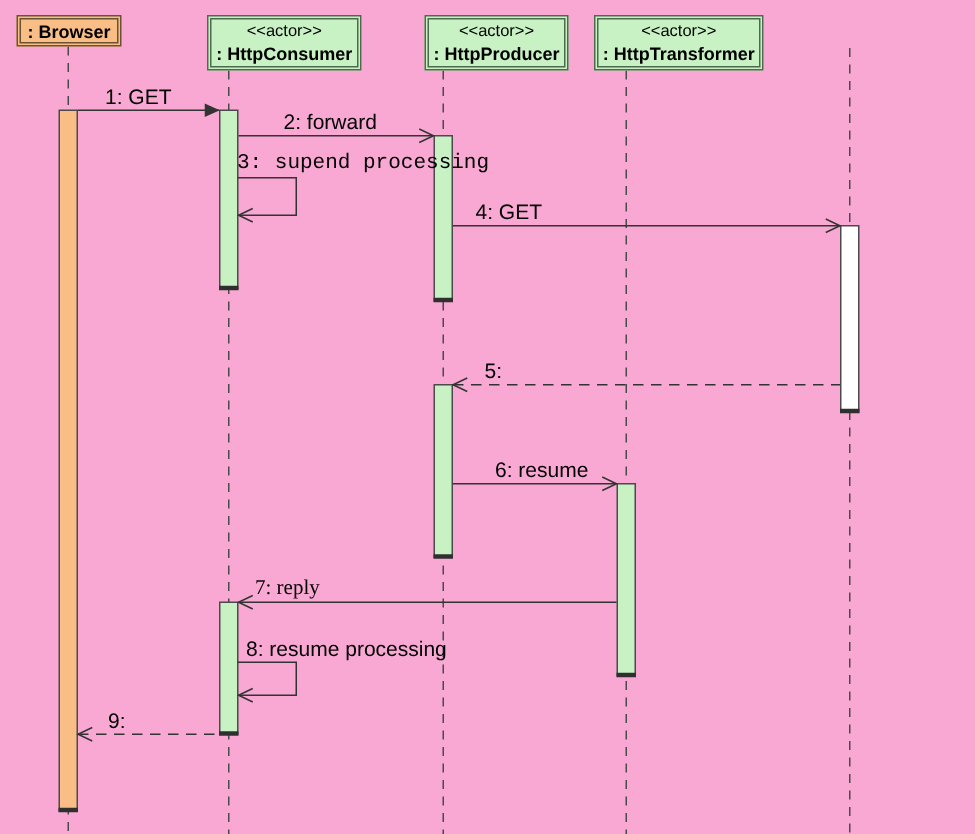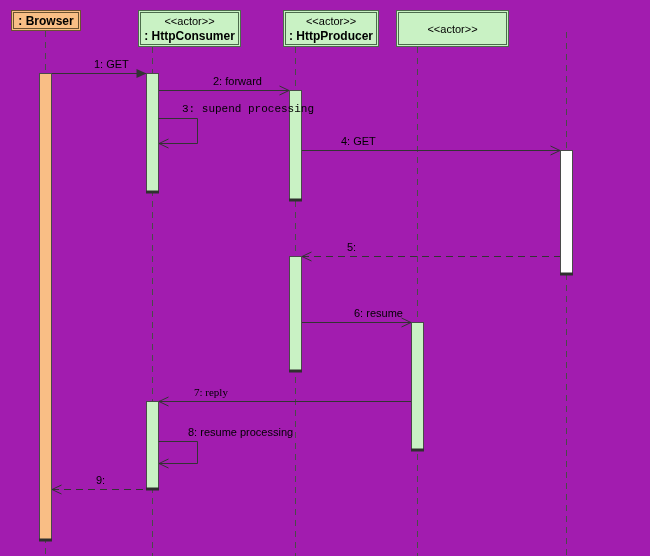--- a/index.html
+++ b/index.html
@@ -1,40 +1,40 @@
 <!DOCTYPE html>
 <html><head>
 <meta charset="utf-8">
 <style>
   html,body{margin:0;padding:0;background:#ffffff;}
   #stage{
     position:relative;
     width:650px;height:556px;
-    background:#a21caf;
+    background:#f9a8d4;
     font-family:"Liberation Sans", sans-serif;
     overflow:hidden;
   }
   #layer-svg{position:absolute;left:0;top:0;}
   .pbox{
     position:absolute;
     box-sizing:border-box;
     display:flex;flex-direction:column;justify-content:center;align-items:center;
     text-align:center;
     color:#000;
   }
   .pbox.dbl{border:3px double #4c4c4c;}
   .pbox.actor{background:#c9f2c4;border-color:#4c6b4c;margin-left:36px;}
   .pbox.browser{background:#f9be85;border-color:#6b5232;}
   .pbox.plain{background:#ffffff;border:1px solid #2e2e2e;}
   .stereo{font-size:11px;line-height:14px;}
   .pname{font-size:12px;font-weight:bold;line-height:16px;white-space:nowrap;}
   .mlabel{
     position:absolute;
-    font-size:11px;line-height:13px;
-    color:#000;white-space:nowrap;margin-left:24px;
+    font-size:14px;line-height:13px;
+    color:#000;white-space:nowrap;
   }
 </style>
 </head>
 <body>
 
 <div id="stage">
 
   <svg id="layer-svg" width="650" height="556" viewBox="0 0 650 556">
 
     <g stroke="#4a4a4a" stroke-width="1" stroke-dasharray="6 5">
@@ -105,20 +105,21 @@
     <div class="pname">: HttpConsumer</div>
   </div>
 
   <div class="pbox actor dbl" style="left:247px;top:10px;width:96px;height:37px;">
     <div class="stereo">&lt;&lt;actor&gt;&gt;</div>
     <div class="pname">: HttpProducer</div>
   </div>
 
   <div class="pbox actor dbl" style="left:360px;top:10px;width:113px;height:37px;">
     <div class="stereo">&lt;&lt;actor&gt;&gt;</div>
+    <div class="pname">: HttpTransformer</div>
   </div>
 
 
   <div class="mlabel" style="left:70px;top:58px;">1: GET</div>
   <div class="mlabel" style="left:189px;top:75px;">2: forward</div>
   <div class="mlabel" style="left:158px;top:103px;font-family:Liberation Mono, monospace;">3: supend processing</div>
   <div class="mlabel" style="left:317px;top:135px;">4: GET</div>
   <div class="mlabel" style="left:323px;top:241px;">5:</div>
   <div class="mlabel" style="left:330px;top:307px;">6: resume</div>
   <div class="mlabel" style="left:170px;top:386px;font-family:Liberation Serif, serif;">7: reply</div>

